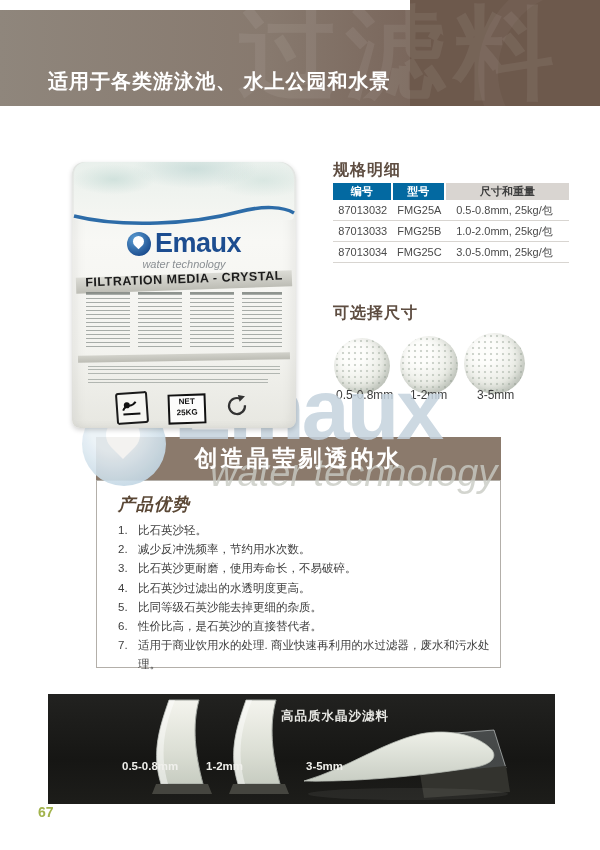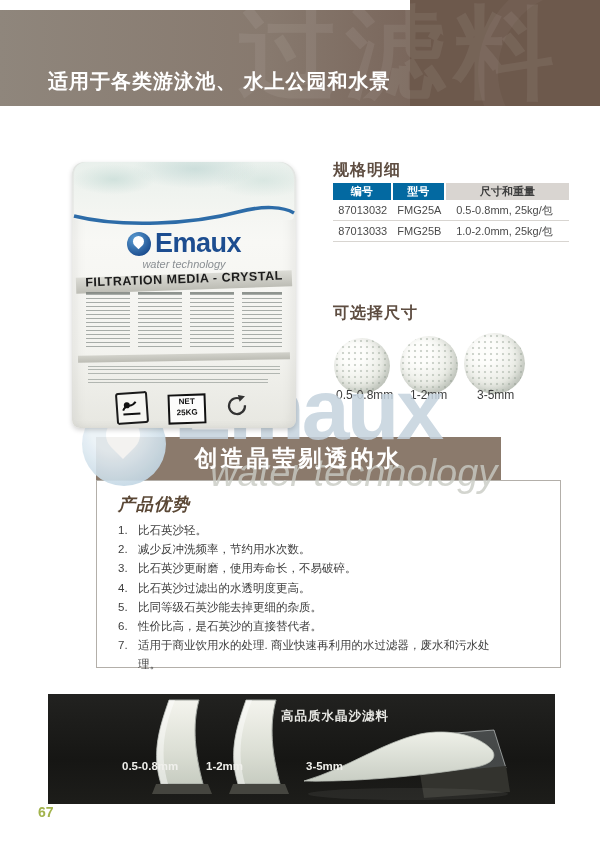--- a/index.html
+++ b/index.html
@@ -87,21 +87,21 @@
   .wm-drop::after{content:"";position:absolute;left:24px;top:16px;width:34px;height:34px;background:#ffffff;
     border-radius:50% 50% 50% 0;transform:rotate(-45deg);}
   .wm-brand{position:absolute;left:92px;top:-26px;font-size:86px;font-weight:bold;color:#c5d3de;
     letter-spacing:-3px;opacity:0.85;}
   .wm-tagline{position:absolute;left:128px;top:66px;font-size:38px;font-style:italic;color:#c9cbc4;opacity:0.8;}
 
   
   .banner-bg{left:96px;top:437px;width:405px;height:43px;background:#8b7a6c;z-index:1;}
   .banner-title{left:96px;top:437px;width:405px;height:43px;line-height:43px;text-align:center;
     color:#ffffff;font-size:23px;font-weight:bold;letter-spacing:3px;z-index:3;}
-  .adv-box{left:96px;top:480px;width:465px;height:188px;background:#ffffff;border:1px solid #b3afa9;
+  .adv-box{left:96px;top:480px;width:405px;height:188px;background:#ffffff;border:1px solid #b3afa9;
     box-sizing:border-box;z-index:1;}
   .adv-title{position:absolute;left:21px;top:12px;font-size:17px;font-weight:bold;font-style:italic;color:#5a4735;letter-spacing:1px;}
   .adv-list{position:absolute;left:21px;top:40px;width:372px;margin:0;padding:0;list-style:none;counter-reset:adv;}
   .adv-list li{counter-increment:adv;display:flex;font-size:11.5px;color:#3e3e3e;line-height:19.2px;}
   .adv-list li::before{content:counter(adv) ".";width:20px;flex:0 0 20px;color:#3e3e3e;}
   .adv-footnote{position:absolute;left:41px;top:174px;font-size:11.5px;color:#3e3e3e;}
 
   
   .strip{left:48px;top:694px;width:507px;height:110px;background:linear-gradient(180deg,#222220,#161614 60%,#1d1d1a);overflow:hidden;}
   .strip svg{position:absolute;left:0;top:0;}
@@ -133,20 +133,25 @@
   <tbody>
     <tr>
       <td class="c">87013032</td>
       <td class="c">FMG25A</td>
       <td class="l">0.5-0.8mm, 25kg/包</td>
     </tr>
     <tr>
       <td class="c">87013033</td>
       <td class="c">FMG25B</td>
       <td class="l">1.0-2.0mm, 25kg/包</td>
+    </tr>
+    <tr>
+      <td class="c">87013034</td>
+      <td class="c">FMG25C</td>
+      <td class="l">3.0-5.0mm, 25kg/包</td>
     </tr>
   </tbody>
 </table>
 
 <div class="abs sizes-title">可选择尺寸</div>
 <div class="abs size-circle" style="left:334px;top:338px;width:56px;height:56px;"></div>
 <div class="abs size-circle" style="left:400px;top:336px;width:58px;height:58px;"></div>
 <div class="abs size-circle" style="left:464px;top:333px;width:61px;height:61px;"></div>
 <div class="abs size-label" style="left:336px;top:388px;">0.5-0.8mm</div>
 <div class="abs size-label" style="left:410px;top:388px;">1-2mm</div>

